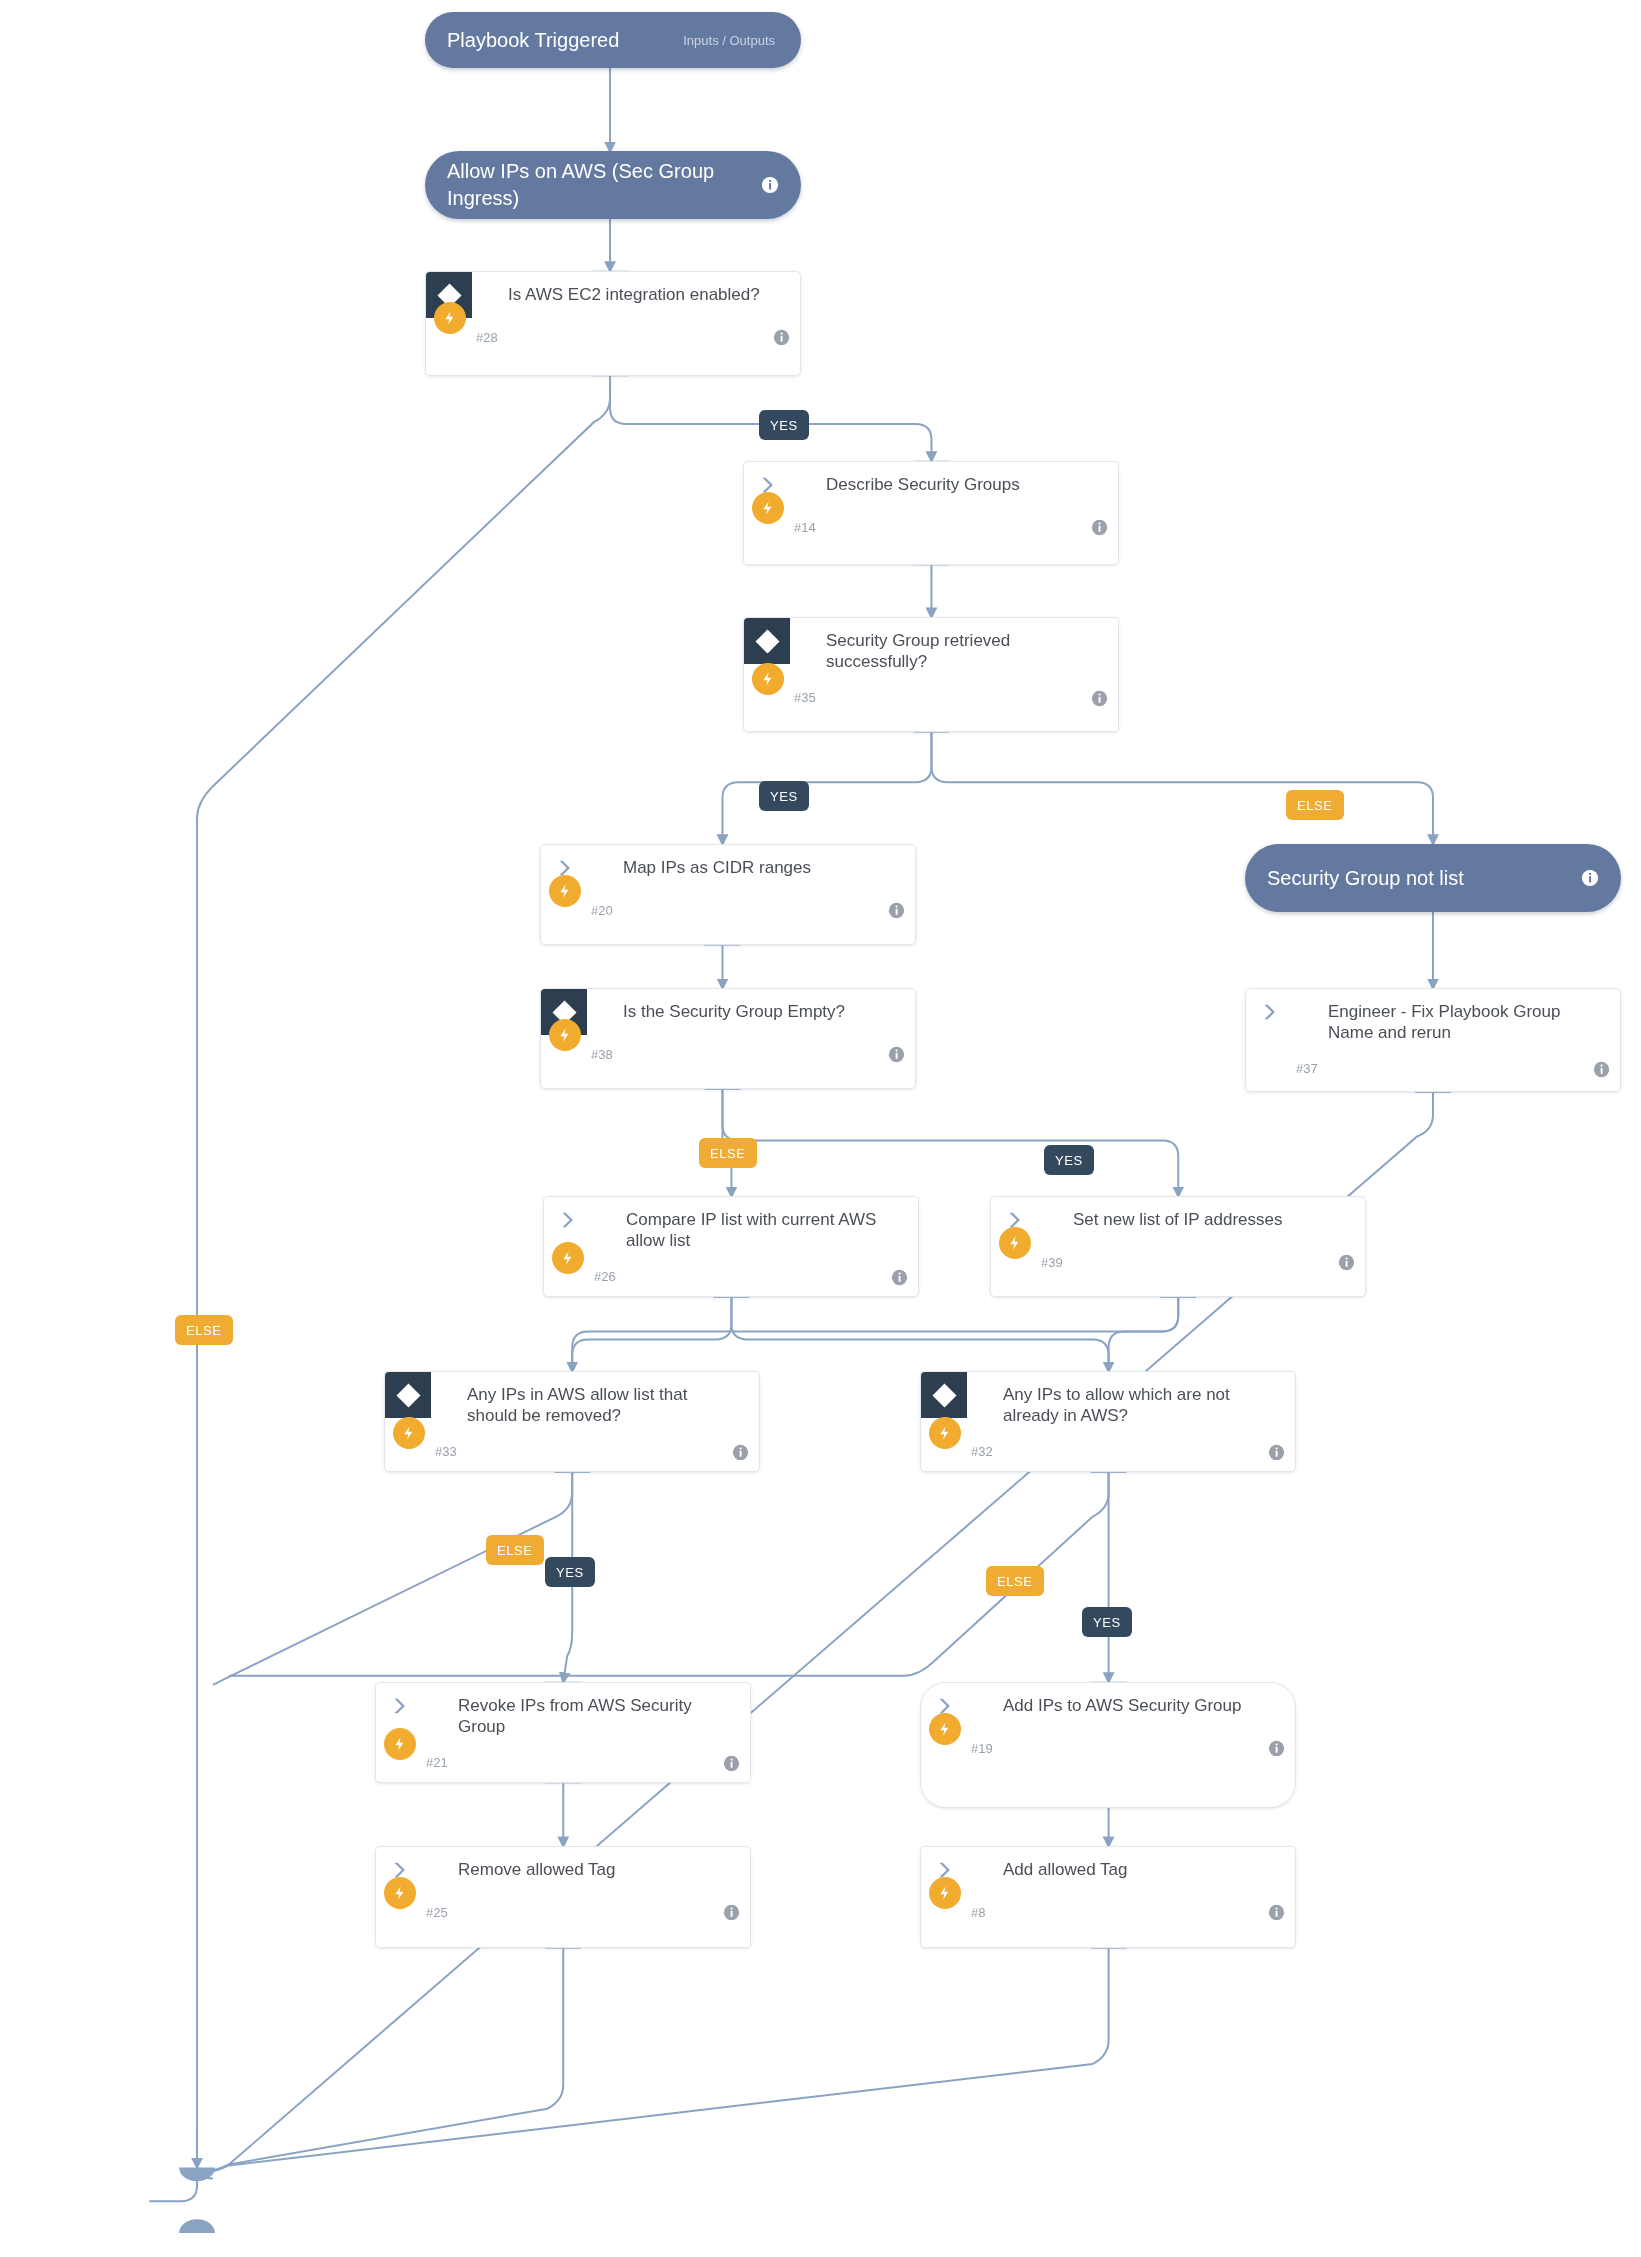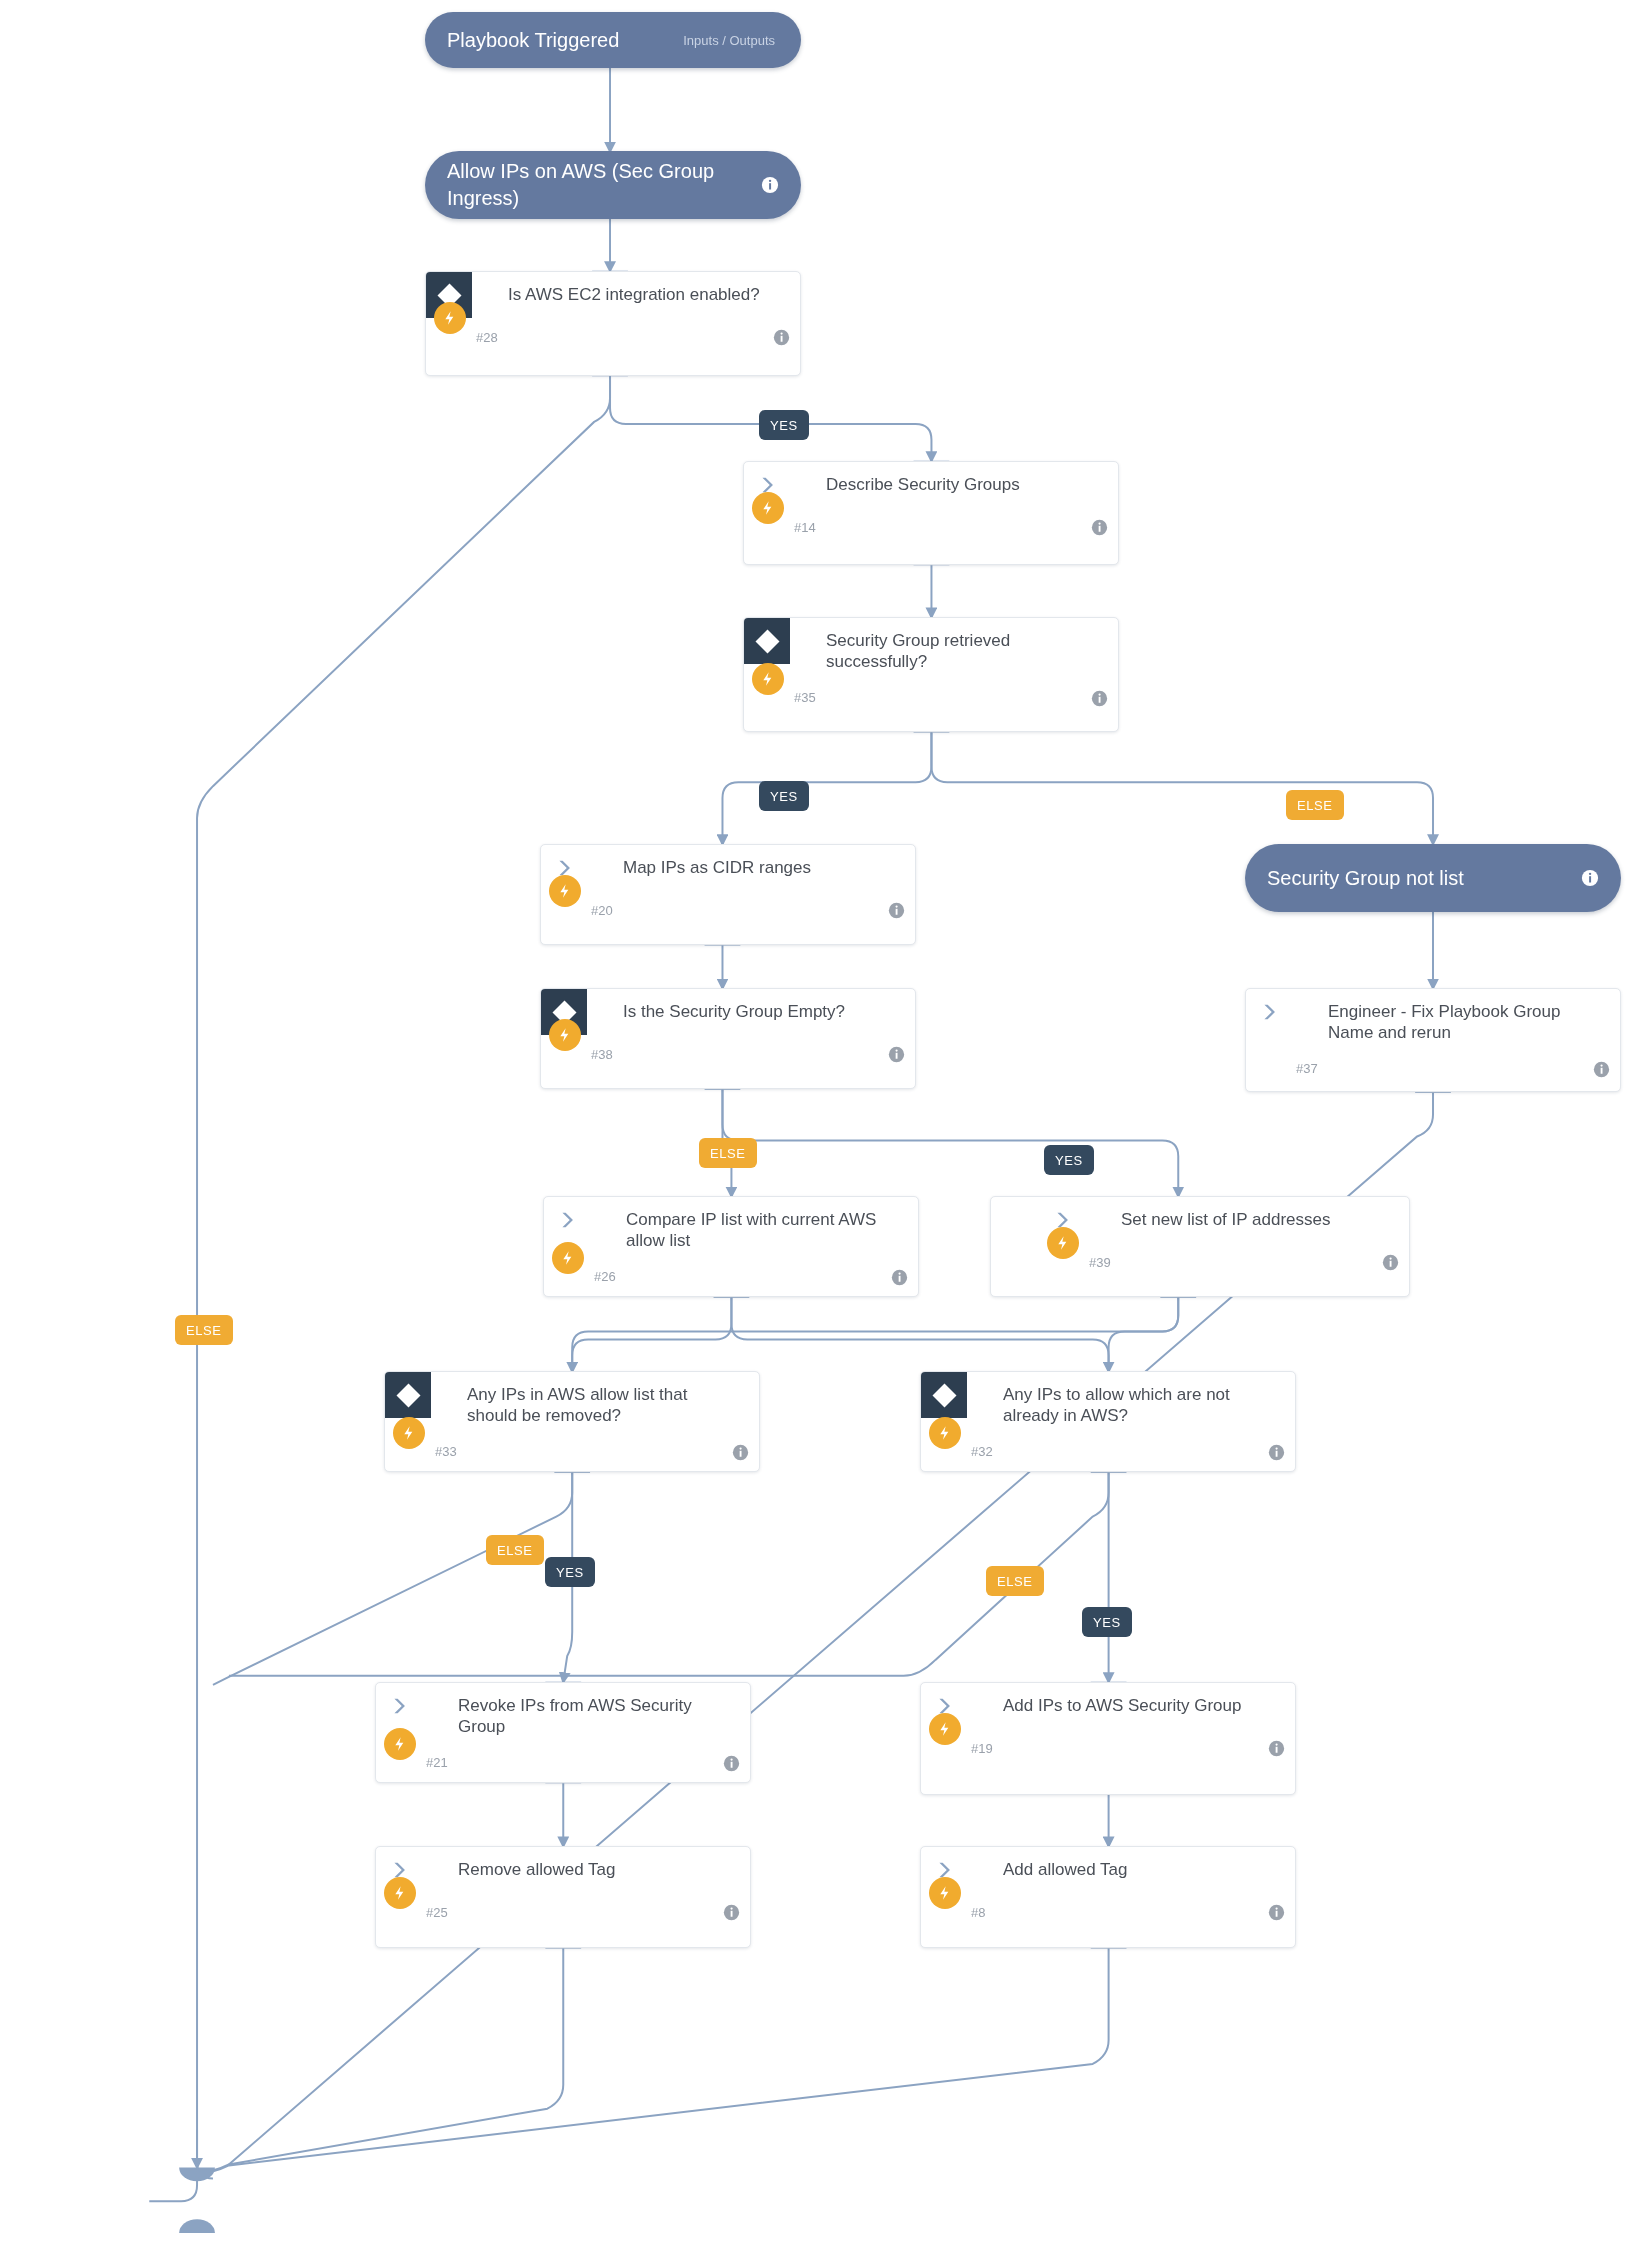--- a/index.html
+++ b/index.html
@@ -456,21 +456,21 @@
       <span class="info">
         <svg class="info-glyph" width="17" height="17" viewBox="0 0 20 20">
           <circle cx="10" cy="10" r="9" fill="#9aa1ab"></circle>
           <rect x="9" y="8" width="2.2" height="7" fill="#ffffff"></rect>
           <circle cx="10.1" cy="5.4" r="1.3" fill="#ffffff"></circle>
         </svg>
       </span>
     </div>
   </div>
 
-  <div class="card" style="left:990px; top:1196px; width:420px; height:101px;padding-left:48px;">
+  <div class="card" style="left:990px; top:1196px; width:376px; height:101px;">
     <div class="card-top">
       <div class="chev">
         <svg width="22" height="22" viewBox="0 0 24 24">
             <path d="M7 4 L15 12 L7 20 L10.5 20 L18.5 12 L10.5 4 z" fill="#8ba3c2"></path>
           </svg>
       </div>
       <div class="card-title">Set new list of IP addresses</div>
     </div>
     <div class="card-bottom">
       <span class="bolt">
@@ -556,21 +556,21 @@
       <span class="info">
         <svg class="info-glyph" width="17" height="17" viewBox="0 0 20 20">
           <circle cx="10" cy="10" r="9" fill="#9aa1ab"></circle>
           <rect x="9" y="8" width="2.2" height="7" fill="#ffffff"></rect>
           <circle cx="10.1" cy="5.4" r="1.3" fill="#ffffff"></circle>
         </svg>
       </span>
     </div>
   </div>
 
-  <div class="card" style="left:920px; top:1682px; width:376px; height:113px;">
+  <div class="card" style="left:920px; top:1682px; width:376px; height:126px;border-radius:26px;">
     <div class="card-top">
       <div class="chev">
         <svg width="22" height="22" viewBox="0 0 24 24">
             <path d="M7 4 L15 12 L7 20 L10.5 20 L18.5 12 L10.5 4 z" fill="#8ba3c2"></path>
           </svg>
       </div>
       <div class="card-title">Add IPs to AWS Security Group</div>
     </div>
     <div class="card-bottom">
       <span class="bolt">

